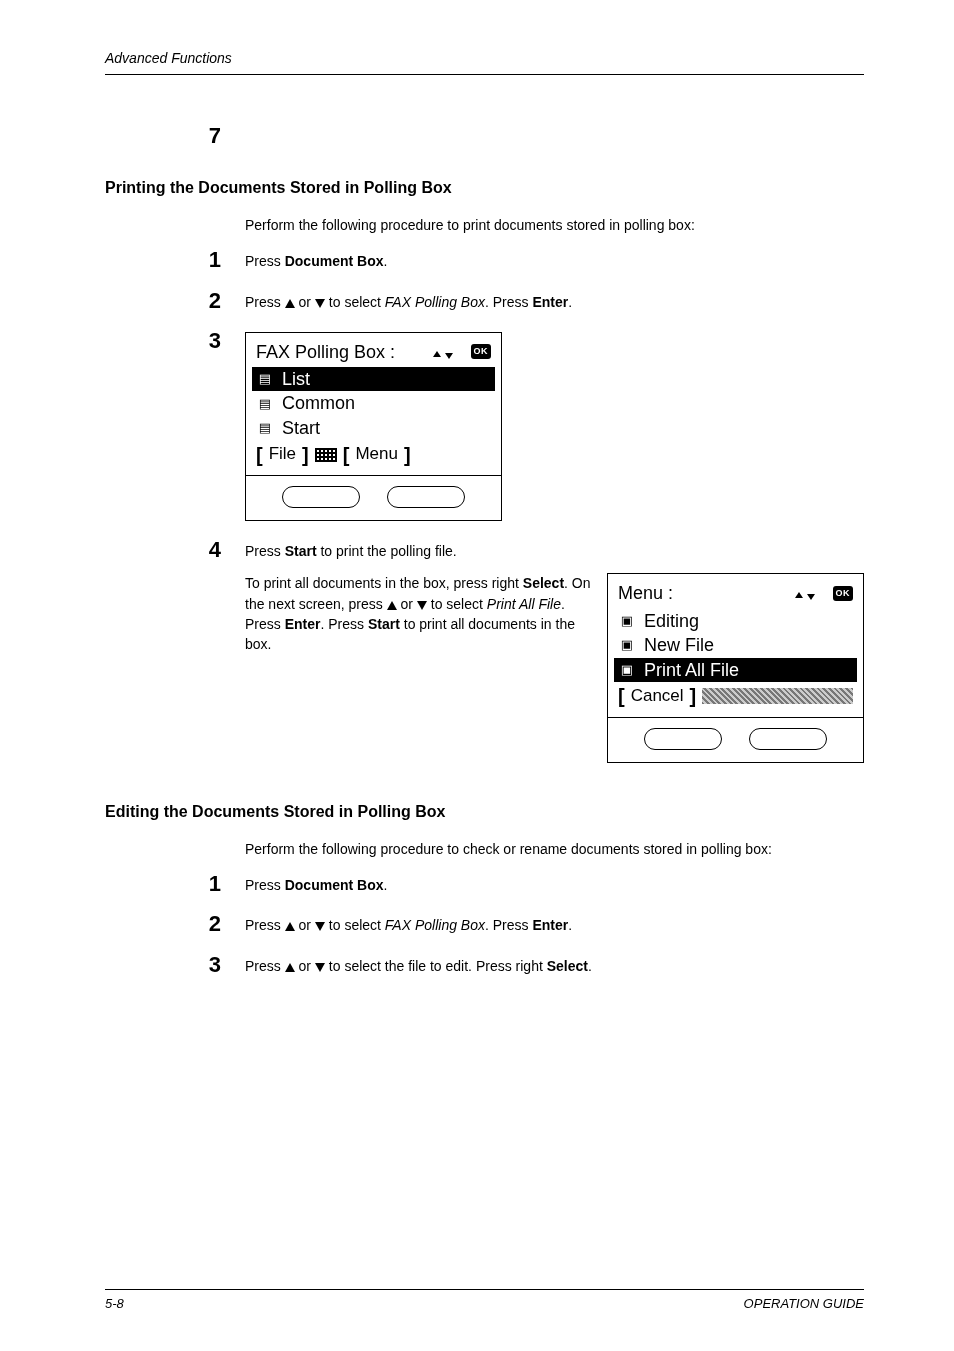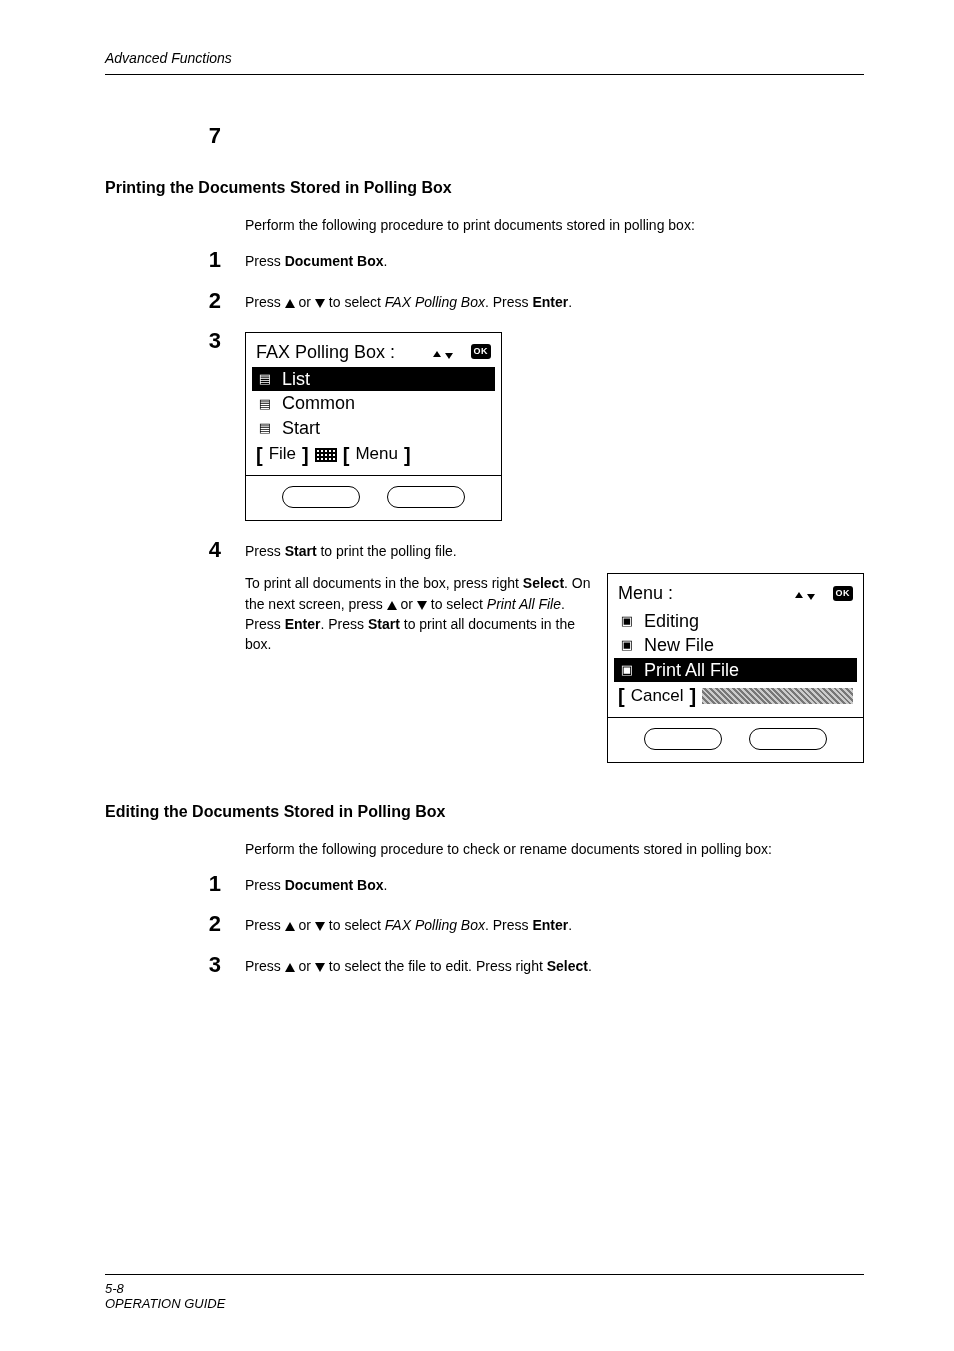--- a/index.html
+++ b/index.html
@@ -198,21 +198,20 @@
   .footer-rule {
     border: none;
     border-top: 1.5px solid #000;
     margin-bottom: 6px;
   }
   .footer-row {
     display: flex;
     justify-content: space-between;
     font-size: 13px;
     font-style: italic;
-    flex-direction: column;
   }
 </style>
 </head>
 <body>
 
 <div class="header-title">Advanced Functions</div>
 <hr class="header-rule">
 
 <div class="step-row">
   <div class="step-num">7</div>

